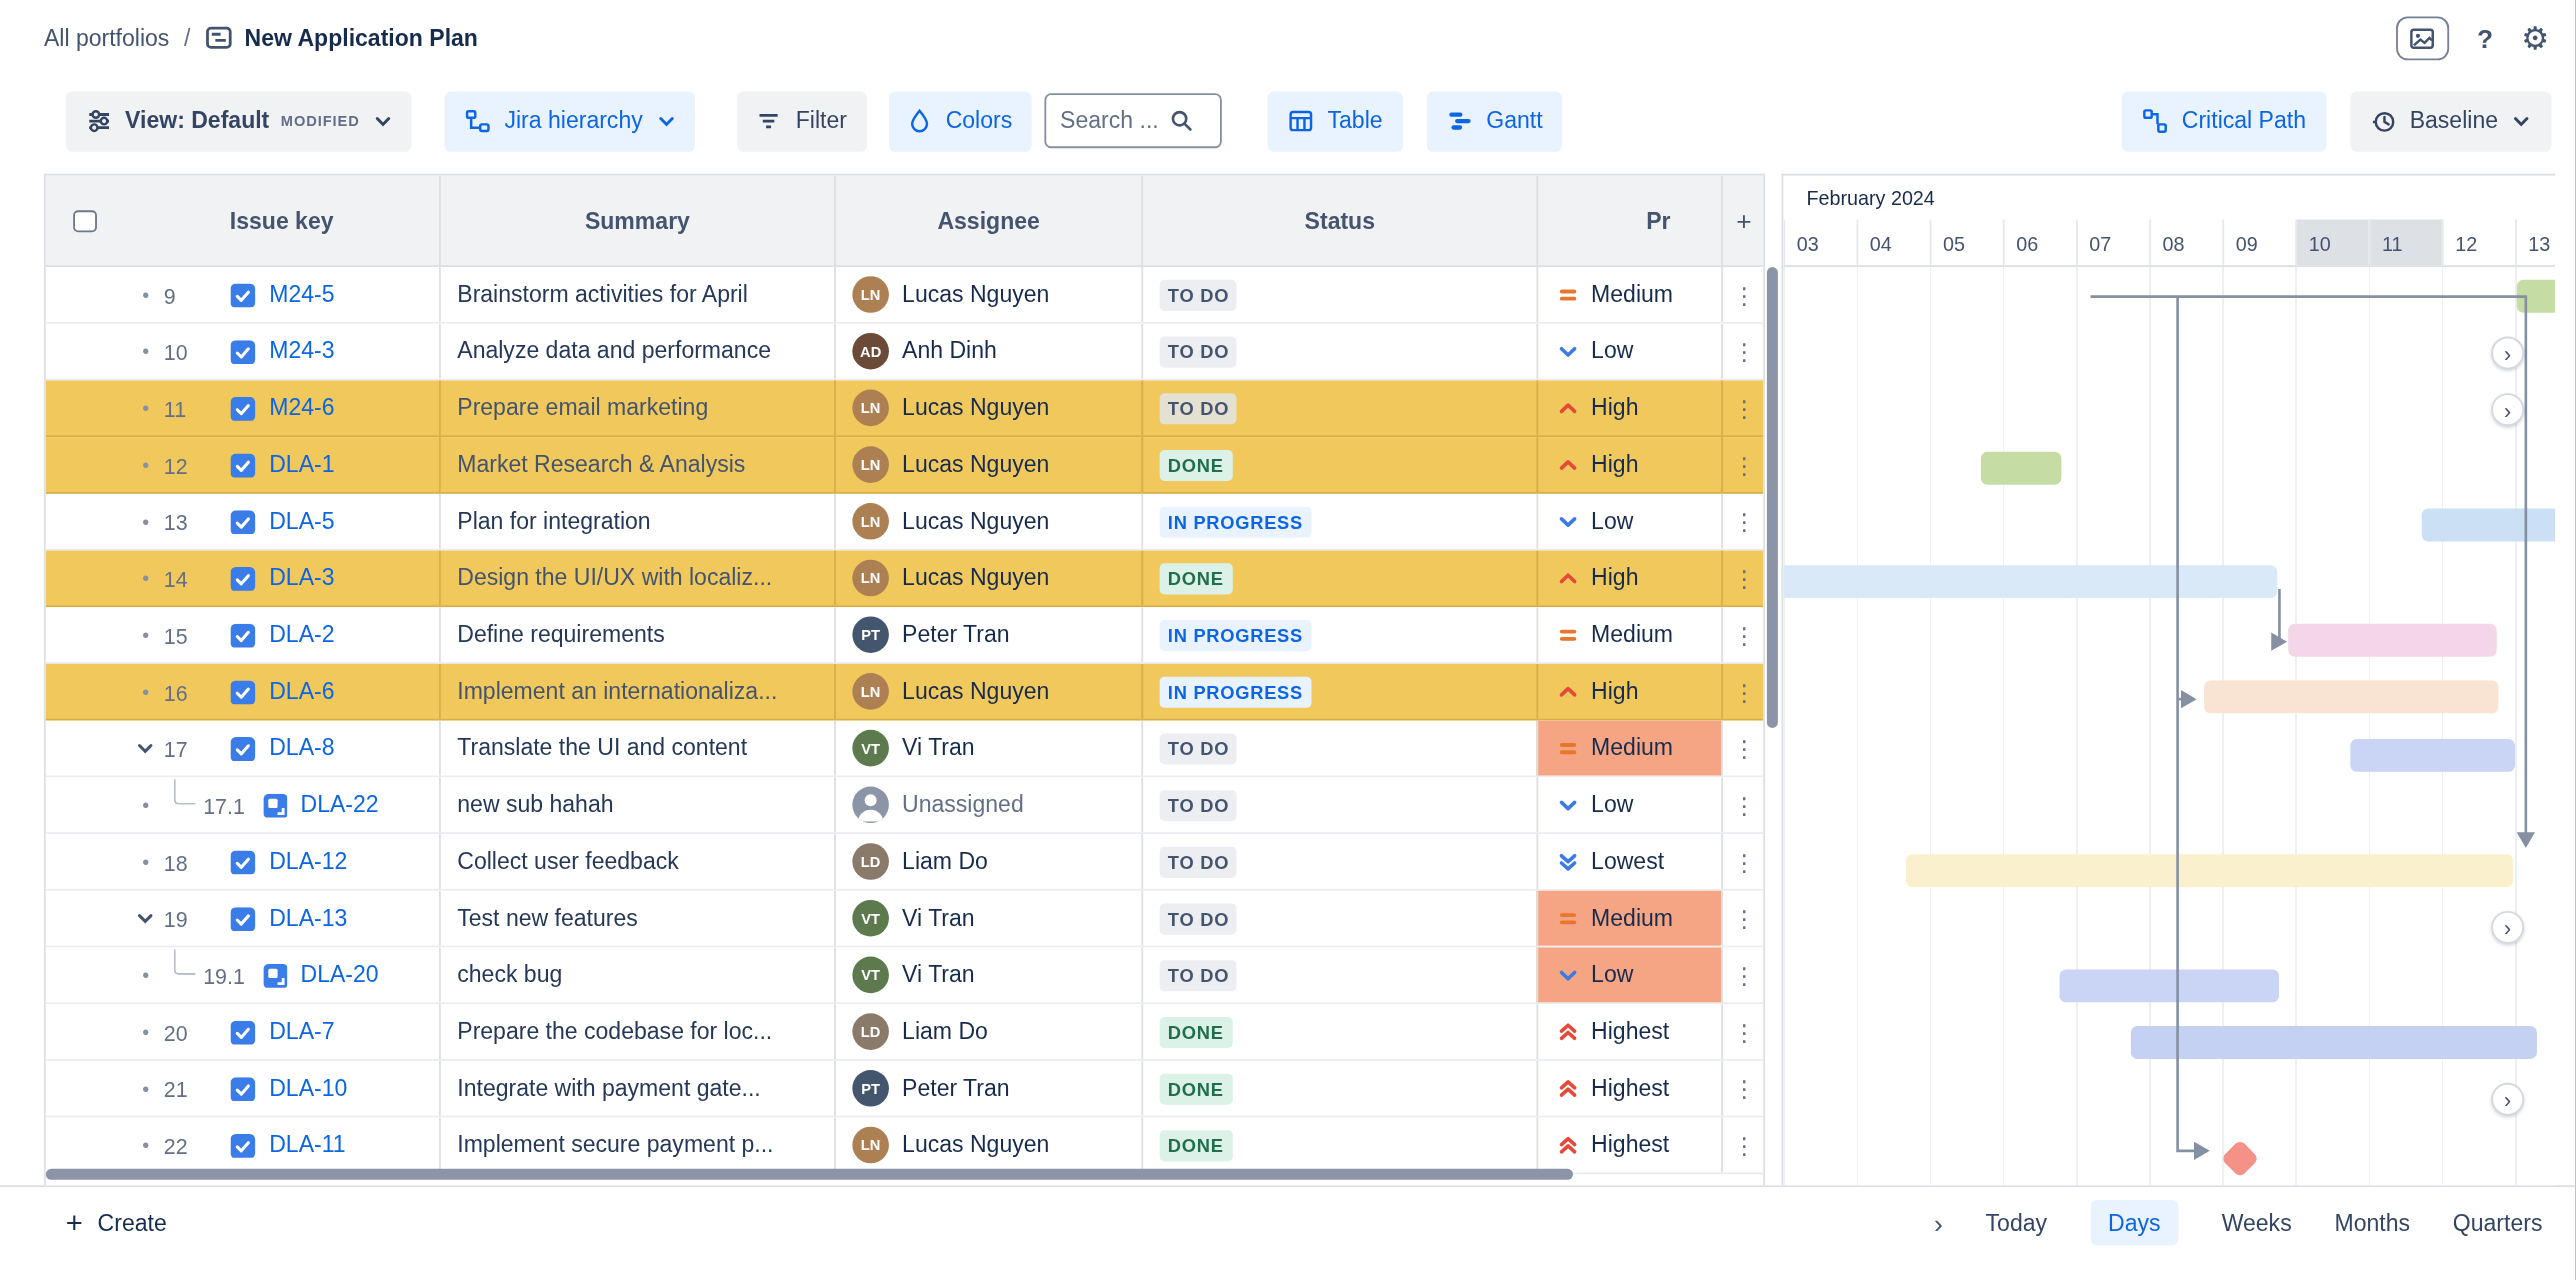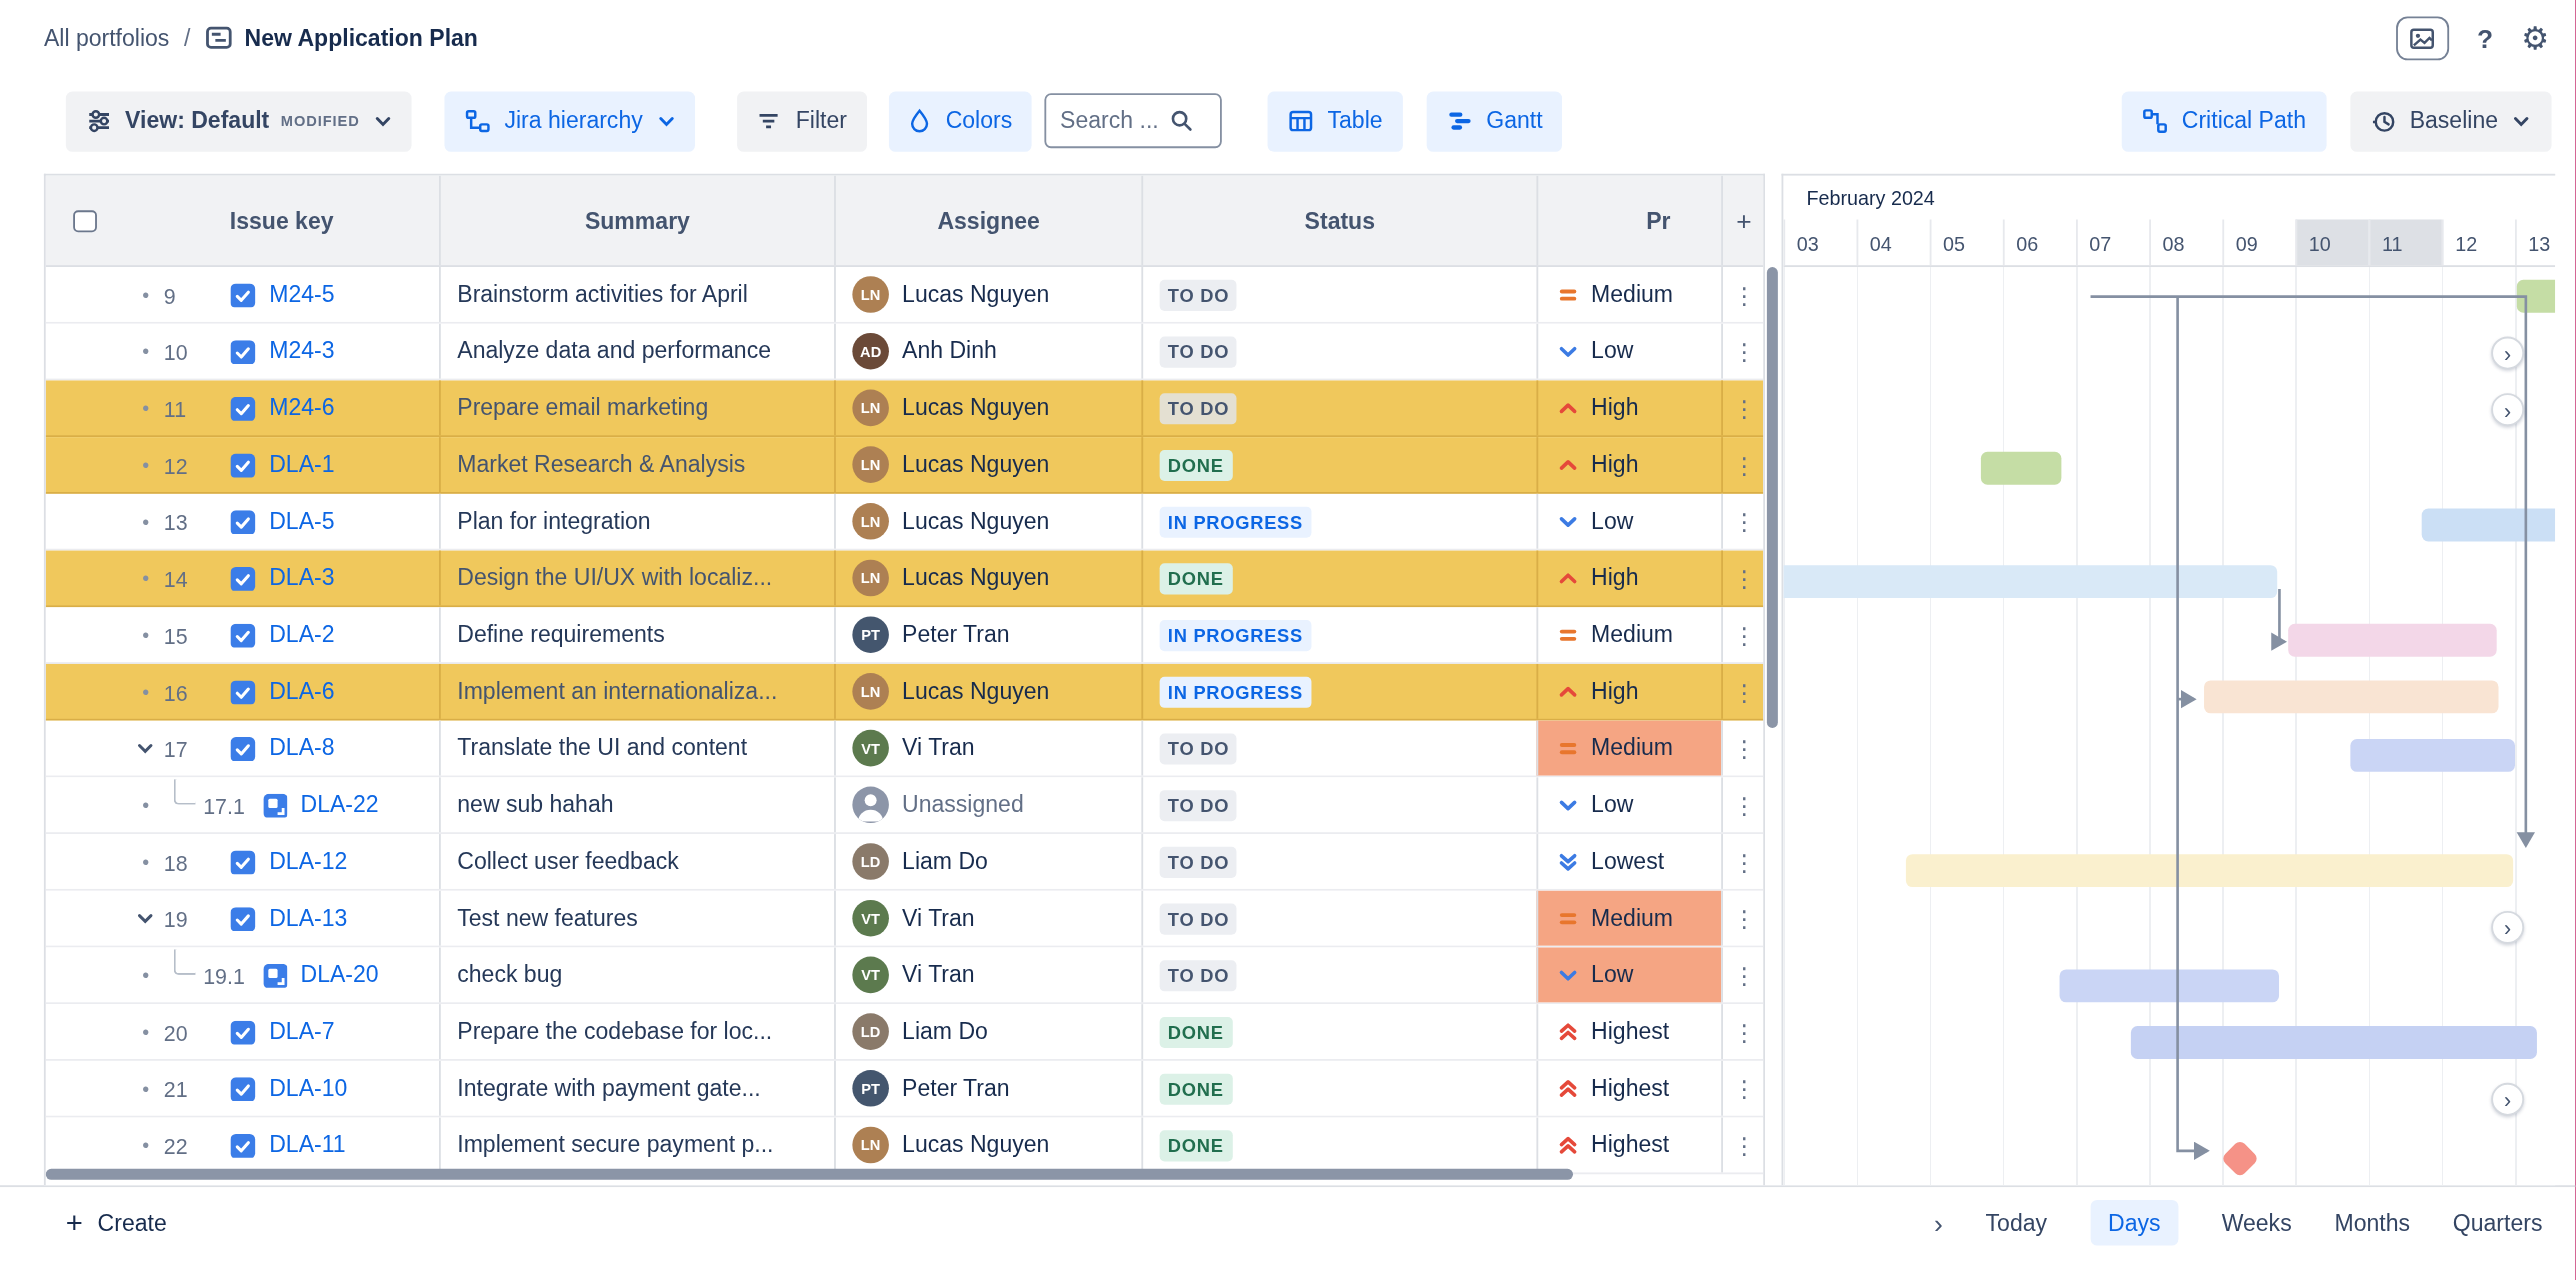--- a/index.html
+++ b/index.html
@@ -1,18 +1,18 @@
 <!DOCTYPE html>
 <html style="font-size:14.4px"><head>
 <meta charset="utf-8">
 <style>
   *{box-sizing:border-box;margin:0;padding:0}
   html,body{margin:0;background:#fff;overflow:hidden}
   body{font-family:"Liberation Sans","DejaVu Sans",sans-serif}
-  .viewport{width:2576px;height:1281px;overflow:hidden;background:#be185d;position:relative}
+  .viewport{width:2576px;height:1281px;overflow:hidden;background:#a3a3a3;position:relative}
   .canvas{width:1408px;height:701px;transform:scale(1.82908);transform-origin:0 0;background:#fff;color:#172B4D;font-size:12.6px}
 
   
   .topbar{height:42px;display:flex;align-items:center;padding:0 14.4px 0 24px}
   .crumb-link{color:#44546F;cursor:pointer}
   .crumb-sep{color:#626F86;margin:0 8px}
   .crumb-icon{margin-right:6.3px;display:flex;align-items:center}
   .crumb-current{font-weight:600;color:#172B4D}
   .topbar-spacer{flex:1}
   .top-icon-btn{display:flex;align-items:center;justify-content:center;margin-left:15.3px;color:#44546F;cursor:pointer}

